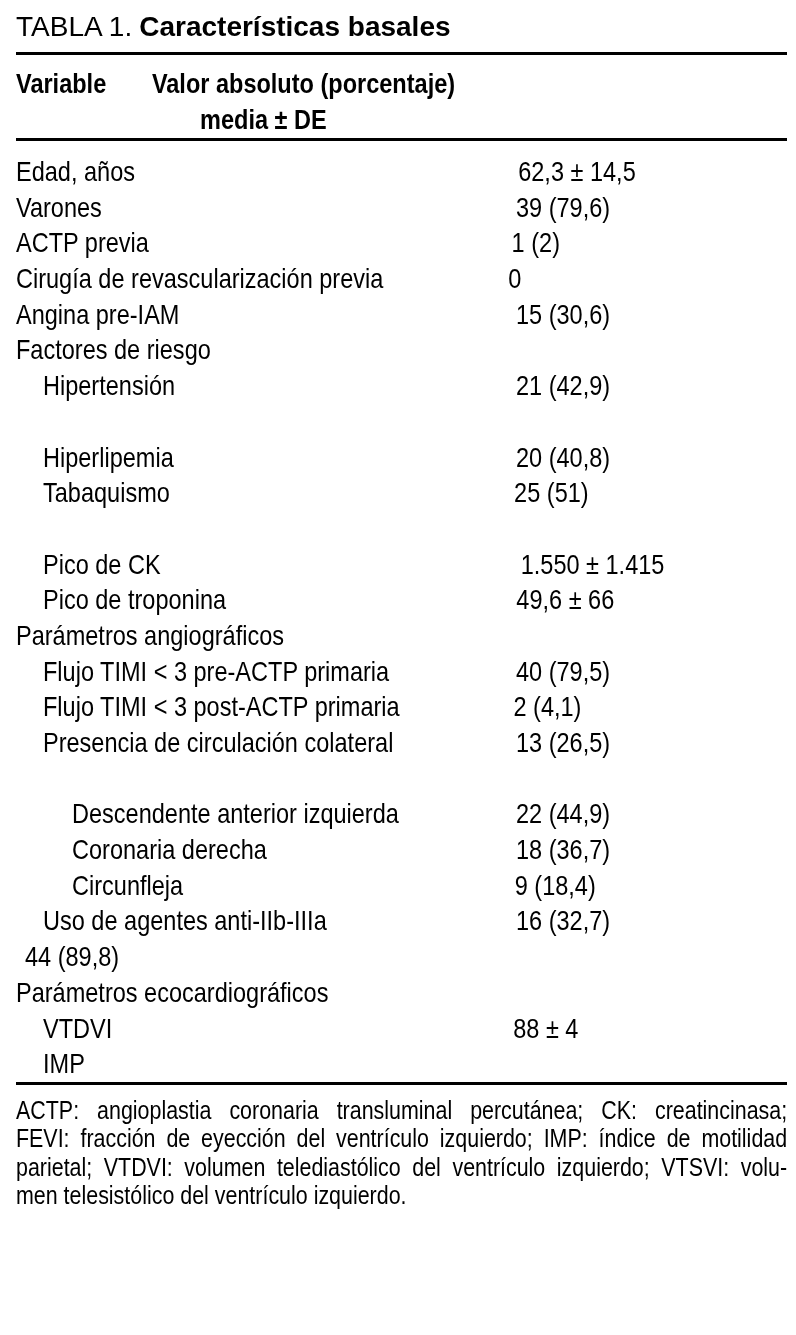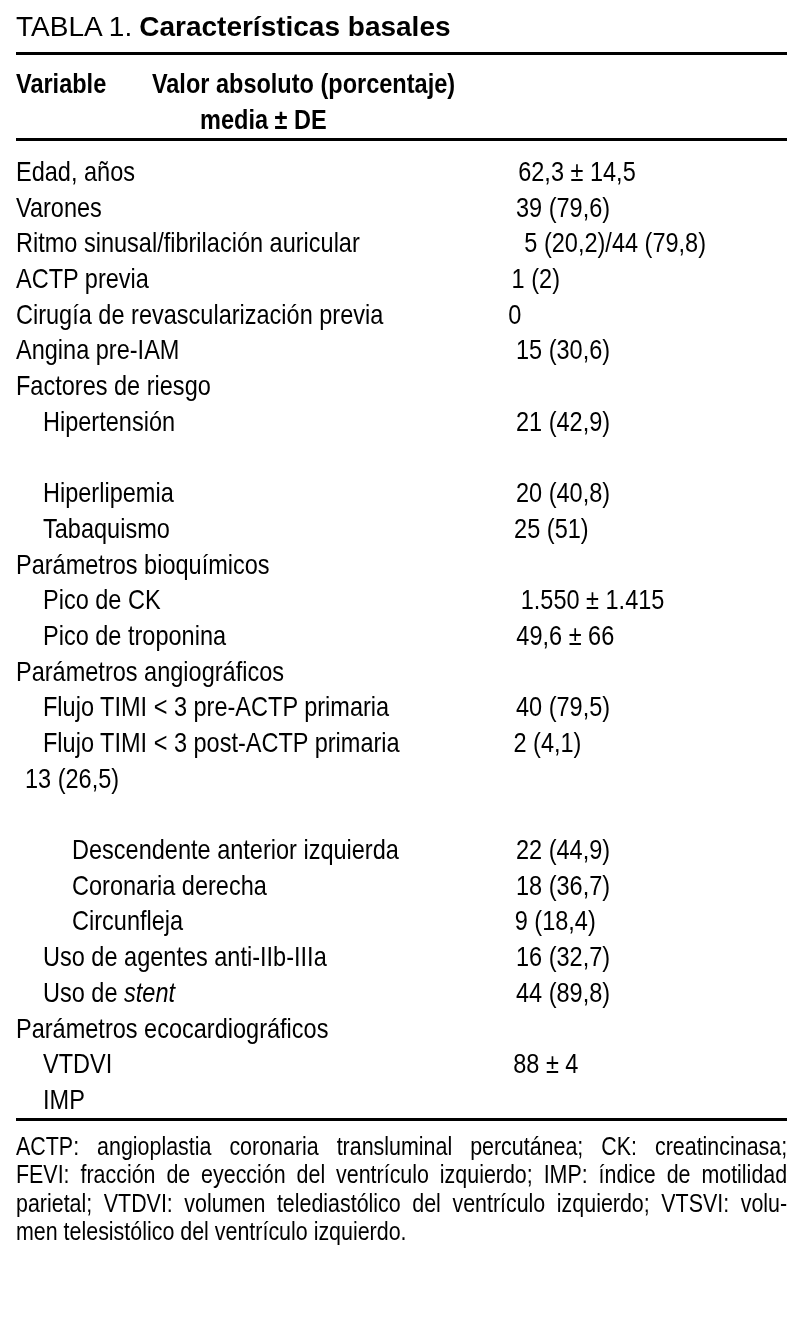--- a/index.html
+++ b/index.html
@@ -109,24 +109,20 @@
   <div class="tbody">
       <div class="row">
         <div class="label ind-0"><span class="cx">Edad, años</span></div>
         <div class="value"><span class="cx-c">62,3 ± 14,5</span></div>
       </div>
       <div class="row">
         <div class="label ind-0"><span class="cx">Varones</span></div>
         <div class="value"><span class="cx-c">39 (79,6)</span></div>
       </div>
       <div class="row">
-        <div class="label ind-0"><span class="cx">Ritmo sinusal/fibrilación auricular</span></div>
-        <div class="value"><span class="cx-c">5 (20,2)/44 (79,8)</span></div>
-      </div>
-      <div class="row">
         <div class="label ind-0"><span class="cx">ACTP previa</span></div>
         <div class="value"><span class="cx-c">1 (2)</span></div>
       </div>
       <div class="row">
         <div class="label ind-0"><span class="cx">Cirugía de revascularización previa</span></div>
         <div class="value"><span class="cx-c">0</span></div>
       </div>
       <div class="row">
         <div class="label ind-0"><span class="cx">Angina pre-IAM</span></div>
         <div class="value"><span class="cx-c">15 (30,6)</span></div>
@@ -143,21 +139,20 @@
       </div>
       <div class="row">
         <div class="label ind-1"><span class="cx">Hiperlipemia</span></div>
         <div class="value"><span class="cx-c">20 (40,8)</span></div>
       </div>
       <div class="row">
         <div class="label ind-1"><span class="cx">Tabaquismo</span></div>
         <div class="value"><span class="cx-c">25 (51)</span></div>
       </div>
       <div class="row">
-        <div class="label ind-0"><span class="cx">Parámetros bioquímicos</span></div>
         <div class="value"><span class="cx-c"></span></div>
       </div>
       <div class="row">
         <div class="label ind-1"><span class="cx">Pico de CK</span></div>
         <div class="value"><span class="cx-c">1.550 ± 1.415</span></div>
       </div>
       <div class="row">
         <div class="label ind-1"><span class="cx">Pico de troponina</span></div>
         <div class="value"><span class="cx-c">49,6 ± 66</span></div>
       </div>
@@ -167,20 +162,21 @@
       </div>
       <div class="row">
         <div class="label ind-1"><span class="cx">Flujo TIMI &lt; 3 pre-ACTP primaria</span></div>
         <div class="value"><span class="cx-c">40 (79,5)</span></div>
       </div>
       <div class="row">
         <div class="label ind-1"><span class="cx">Flujo TIMI &lt; 3 post-ACTP primaria</span></div>
         <div class="value"><span class="cx-c">2 (4,1)</span></div>
       </div>
       <div class="row">
+        <div class="label ind-1"><span class="cx">Presencia de circulación colateral</span></div>
         <div class="value"><span class="cx-c">13 (26,5)</span></div>
       </div>
       <div class="row">
         <div class="value"><span class="cx-c"></span></div>
       </div>
       <div class="row">
         <div class="label ind-2"><span class="cx">Descendente anterior izquierda</span></div>
         <div class="value"><span class="cx-c">22 (44,9)</span></div>
       </div>
       <div class="row">
@@ -189,21 +185,20 @@
       </div>
       <div class="row">
         <div class="label ind-2"><span class="cx">Circunfleja</span></div>
         <div class="value"><span class="cx-c">9 (18,4)</span></div>
       </div>
       <div class="row">
         <div class="label ind-1"><span class="cx">Uso de agentes anti-IIb-IIIa</span></div>
         <div class="value"><span class="cx-c">16 (32,7)</span></div>
       </div>
       <div class="row">
-        <div class="label ind-1"><span class="cx">Uso de <i>stent</i></span></div>
         <div class="value"><span class="cx-c">44 (89,8)</span></div>
       </div>
       <div class="row">
         <div class="label ind-0"><span class="cx">Parámetros ecocardiográficos</span></div>
         <div class="value"><span class="cx-c"></span></div>
       </div>
       <div class="row">
         <div class="label ind-1"><span class="cx">VTDVI</span></div>
         <div class="value"><span class="cx-c">88 ± 4</span></div>
       </div>

